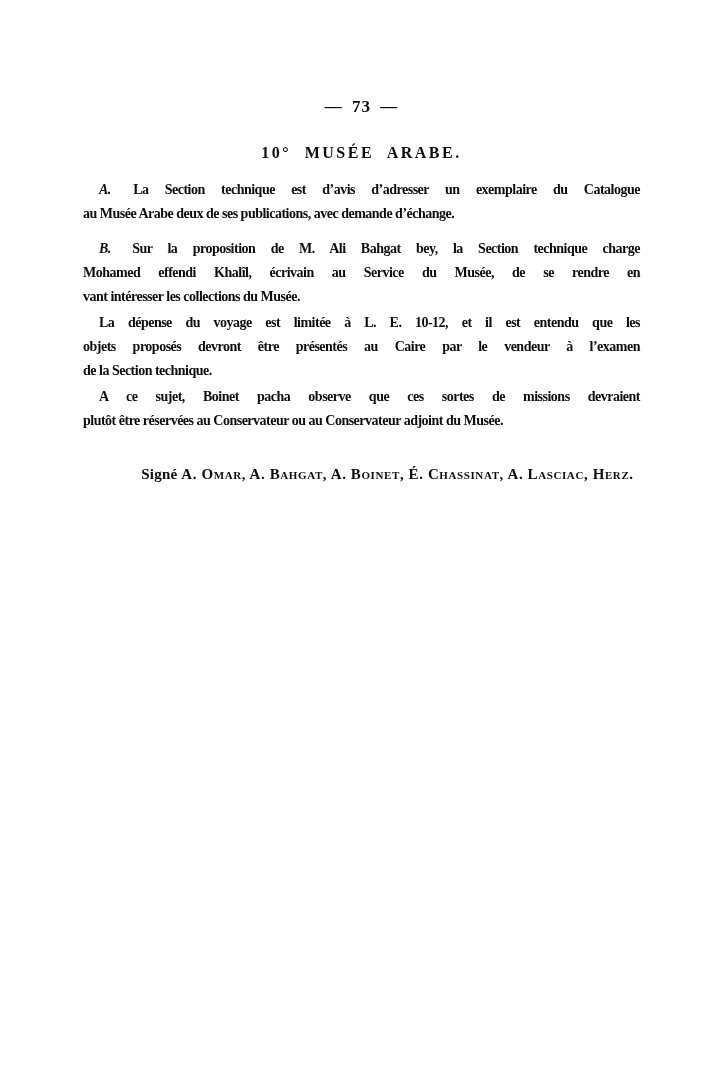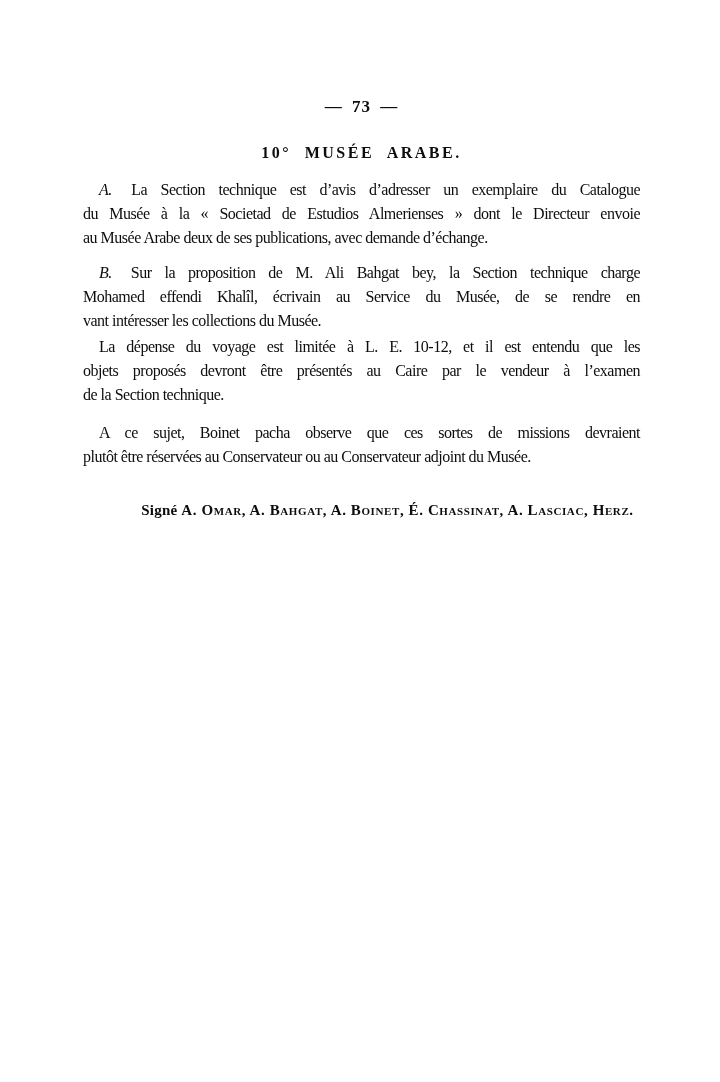--- a/index.html
+++ b/index.html
@@ -38,24 +38,24 @@
     font-size: 16px;
     font-weight: 700;
     line-height: 16px;
     letter-spacing: 2.5px;
     word-spacing: 7px;
   }
   .para { margin: 0; }
   .para-a { margin-top: 17px; }
   .para-b { margin-top: 11px; }
   .para-c { margin-top: 2px; }
-  .para-d { margin-top: 14px; }
+  .para-d { margin-top: 2px; }
   .line {
-    font-size: 16px;
-    font-weight: 400;
+    font-size: 14px;
+    font-weight: 700;
     line-height: 24px;
     letter-spacing: -0.5px;
     text-align: left;
     white-space: normal;
   }
   .just {
     text-align: justify;
     text-align-last: justify;
   }
   .indent { padding-left: 16px; }
@@ -82,21 +82,20 @@
 
 <div class="page">
   <div class="column">
 
     <div class="pageno">— 73 —</div>
 
     <div class="heading">10° MUSÉE ARABE.</div>
 
     <div class="para para-a">
       <div class="line just indent"><span class="lead">A.</span> <span>La Section technique est d’avis d’adresser un exemplaire du Catalogue</span></div>
-      <div class="line just">du Musée à la « Societad de Estudios Almerienses » dont le Directeur envoie</div>
       <div class="line">au Musée Arabe deux de ses publications, avec demande d’échange.</div>
     </div>
 
     <div class="para para-b">
       <div class="line just indent"><span class="lead">B.</span> <span>Sur la proposition de M. Ali Bahgat bey, la Section technique charge</span></div>
       <div class="line just">Mohamed effendi Khalîl, écrivain au Service du Musée, de se rendre en</div>
       <div class="line">vant intéresser les collections du Musée.</div>
     </div>
 
     <div class="para para-c">

